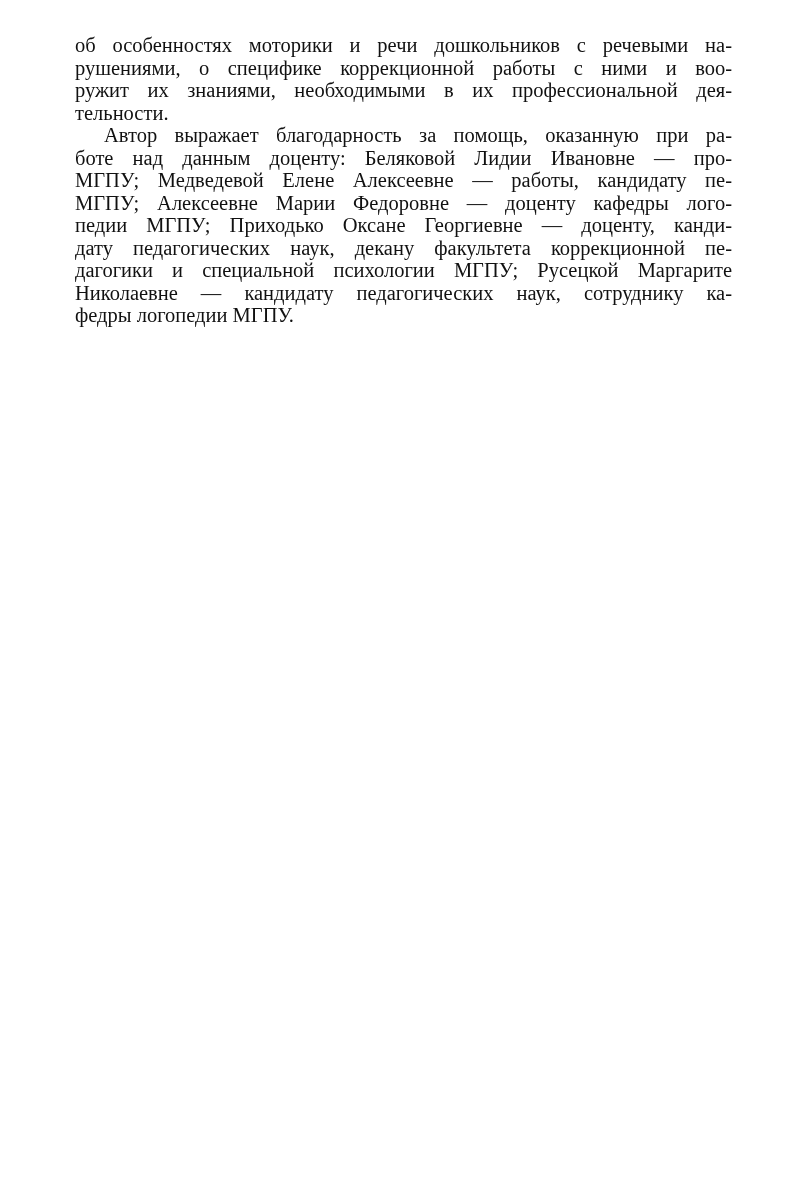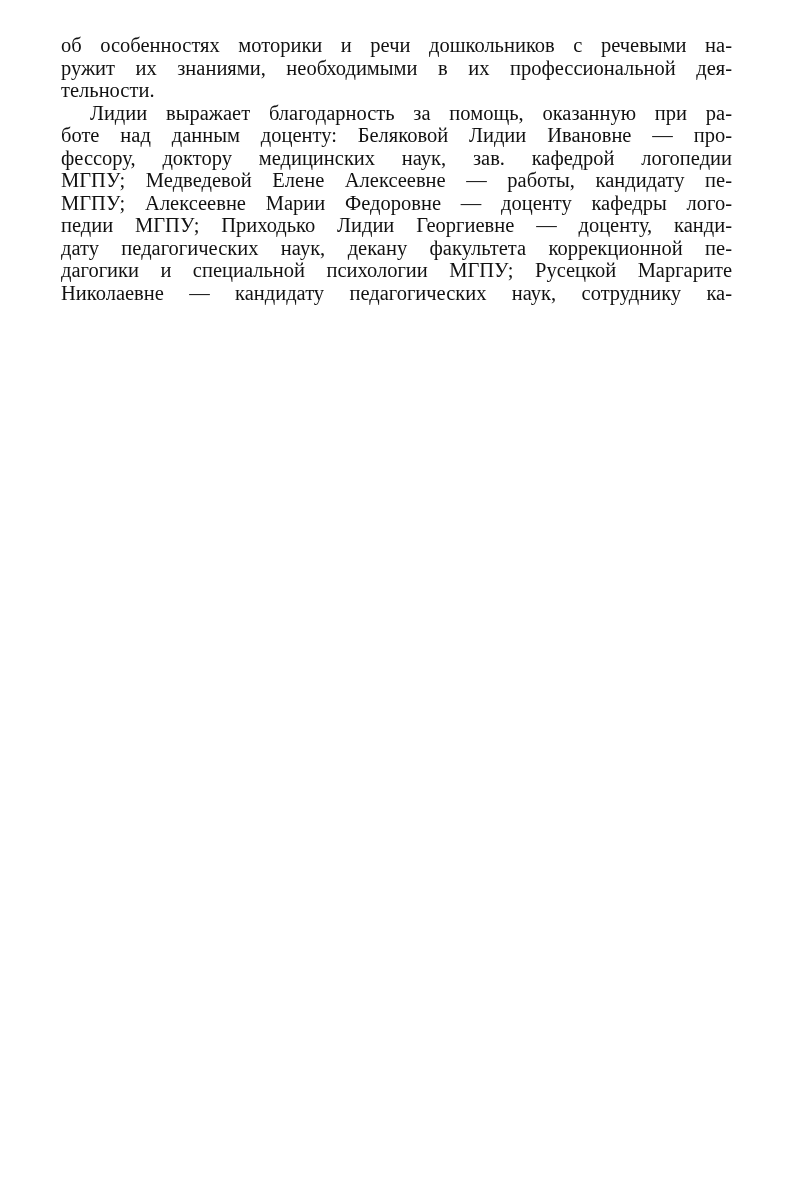--- a/index.html
+++ b/index.html
@@ -25,41 +25,43 @@
       margin: 0;
     }
     .line {
       display: block;
       font-size: 20.5px;
       line-height: 22.5px;
       height: 22.5px;
       white-space: nowrap;
       text-align: justify;
       text-align-last: justify;
+      margin-left: 14px;
     }
     .line.last {
       text-align-last: left;
     }
     .line.indent {
       padding-left: 29px;
     }
   </style>
 </head>
 <body>
 
 <div class="page">
   <p class="paragraph">
     <span class="line">об особенностях моторики и речи дошкольников с речевыми на-</span>
+    <span class="line">рушениями, о специфике коррекционной работы с ними и воо-</span>
     <span class="line">ружит их знаниями, необходимыми в их профессиональной дея-</span>
     <span class="line last">тельности.</span>
   </p>
   <p class="paragraph">
-    <span class="line indent">Лидии выражает благодарность за помощь, оказанную при ра-</span>
+    <span class="line indent">Автор выражает благодарность за помощь, оказанную при ра-</span>
     <span class="line">боте над данным доценту: Беляковой Лидии Ивановне — про-</span>
-    <span class="line">фессору, доктору медицинских наук, зав. кафедрой логопедии</span>
     <span class="line">МГПУ; Медведевой Елене Алексеевне — работы, кандидату пе-</span>
     <span class="line">МГПУ; Алексеевне Марии Федоровне — доценту кафедры лого-</span>
-    <span class="line">педии МГПУ; Приходько Лидии Георгиевне — доценту, канди-</span>
+    <span class="line">педии МГПУ; Приходько Оксане Георгиевне — доценту, канди-</span>
     <span class="line">дату педагогических наук, декану факультета коррекционной пе-</span>
     <span class="line">дагогики и специальной психологии МГПУ; Русецкой Маргарите</span>
     <span class="line">Николаевне — кандидату педагогических наук, сотруднику ка-</span>
+    <span class="line last">федры логопедии МГПУ.</span>
   </p>
 </div>
 
 </body></html>

